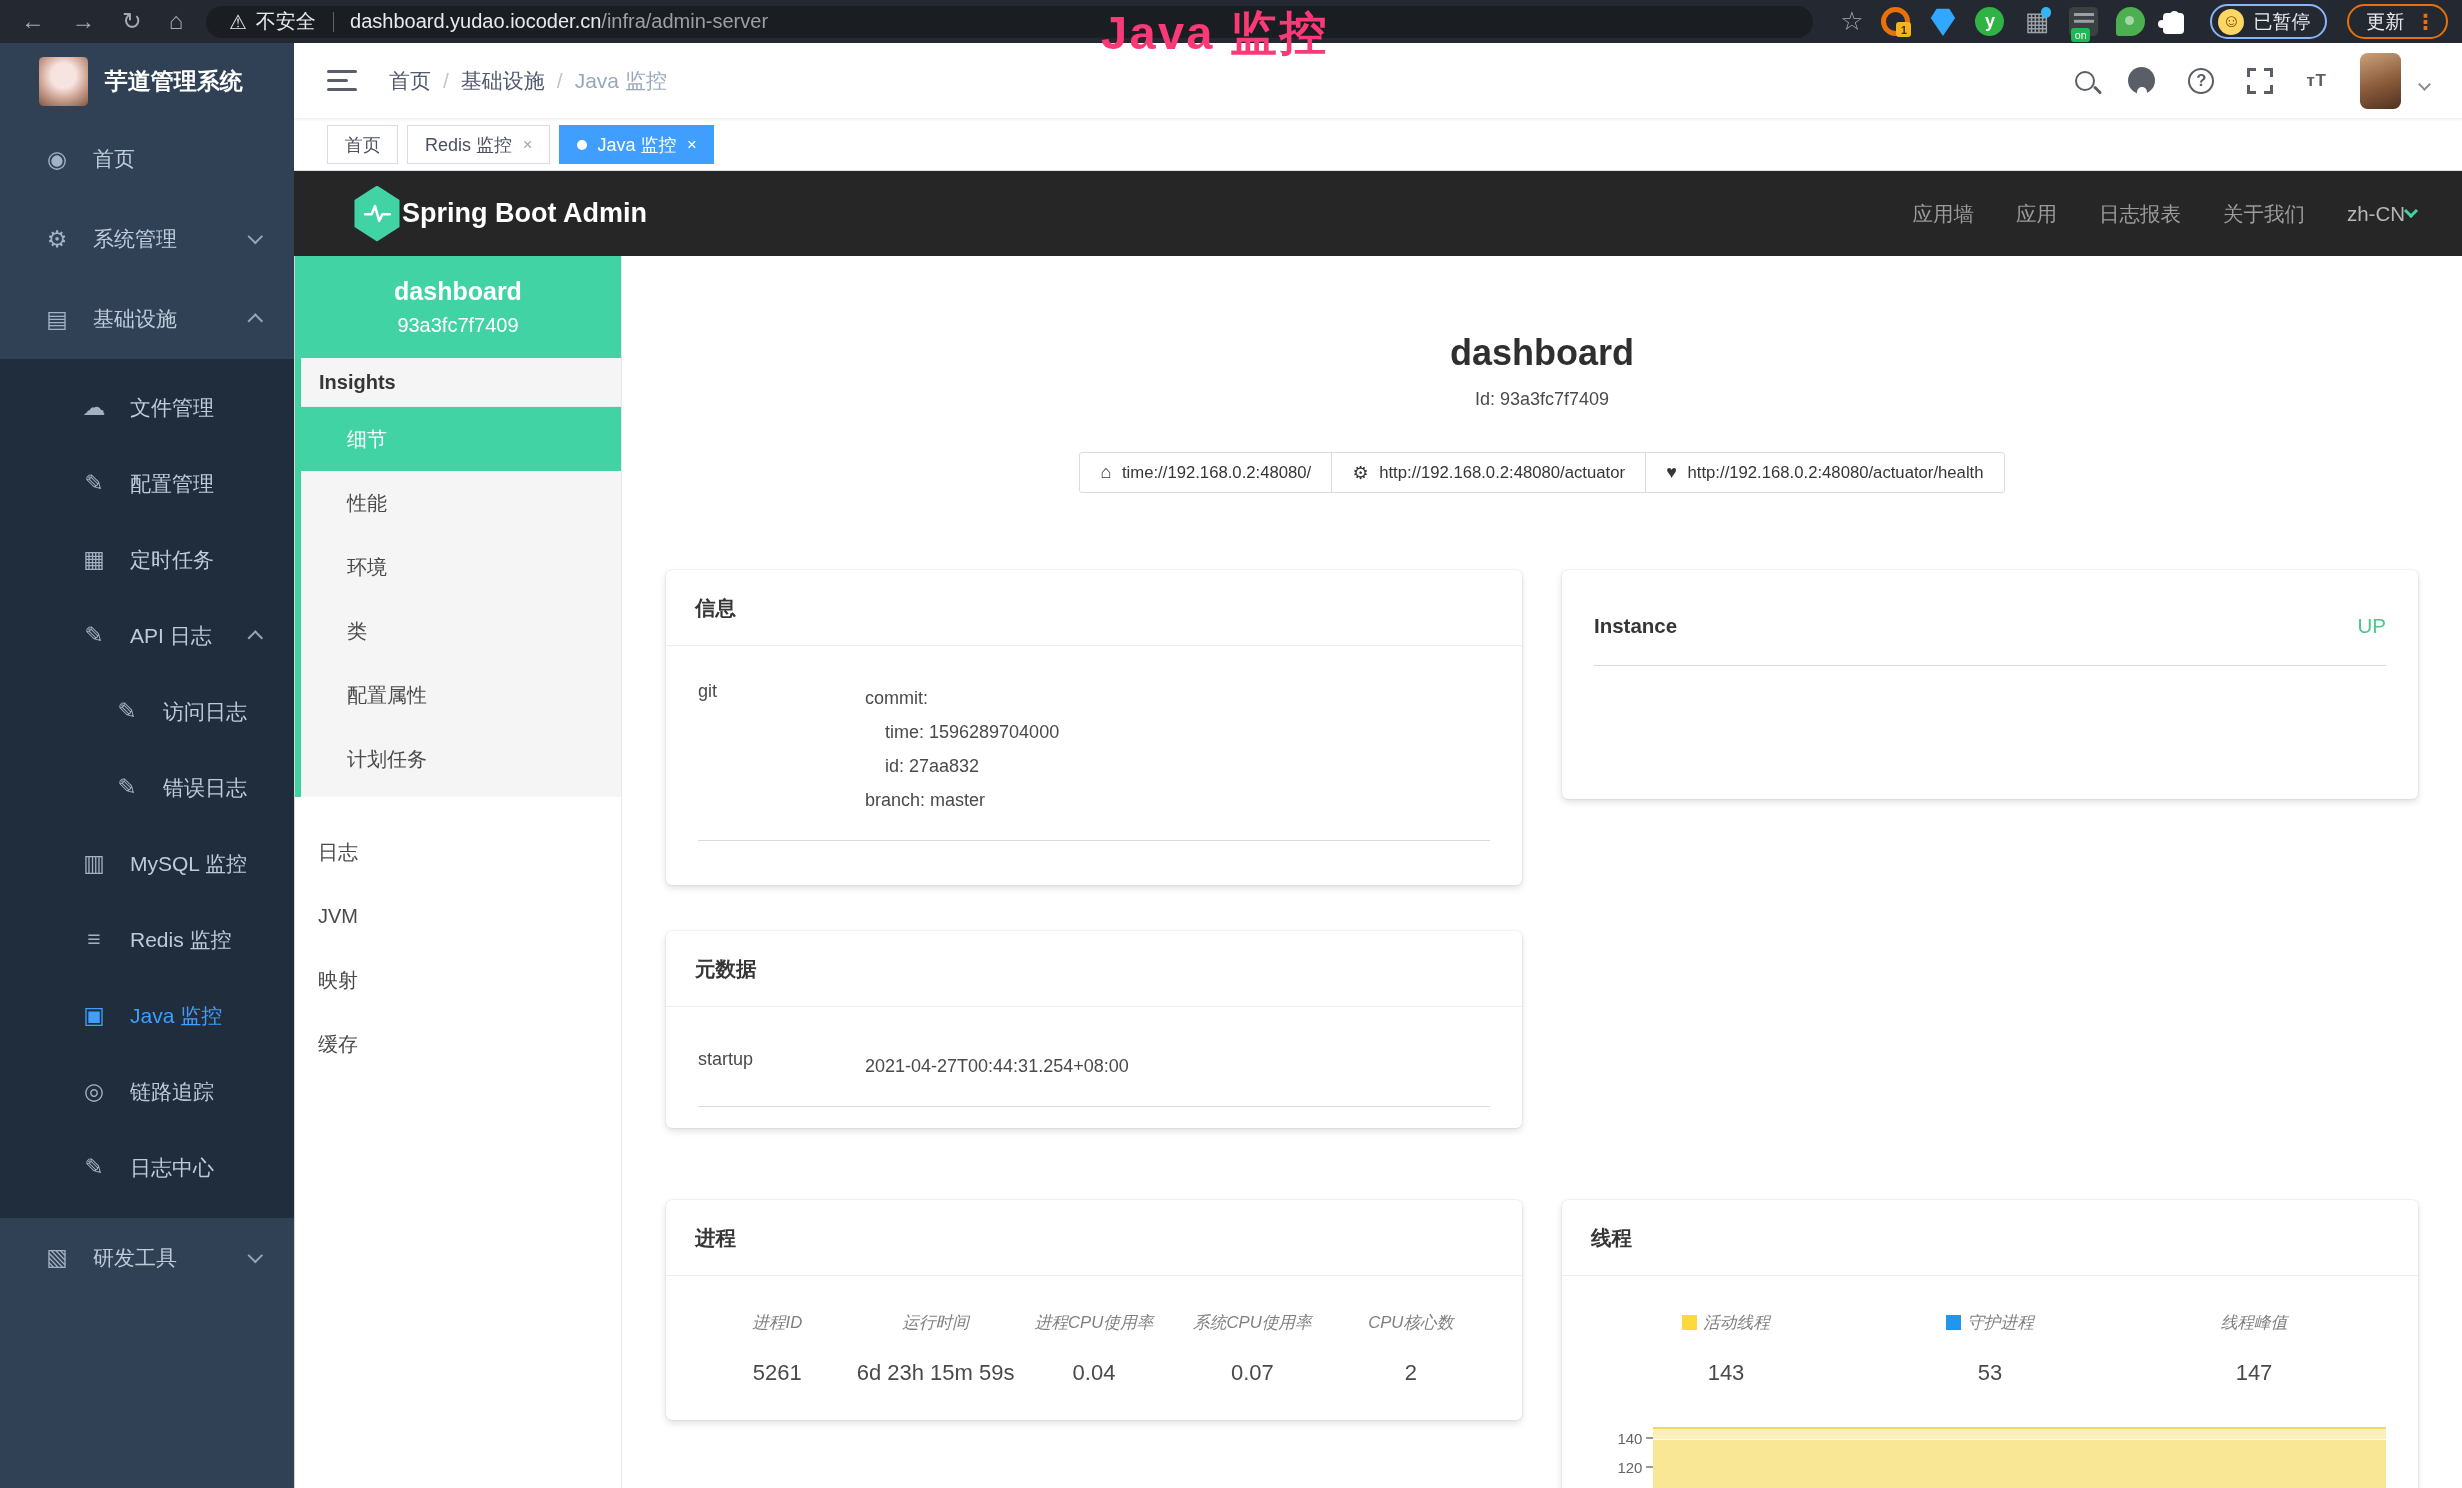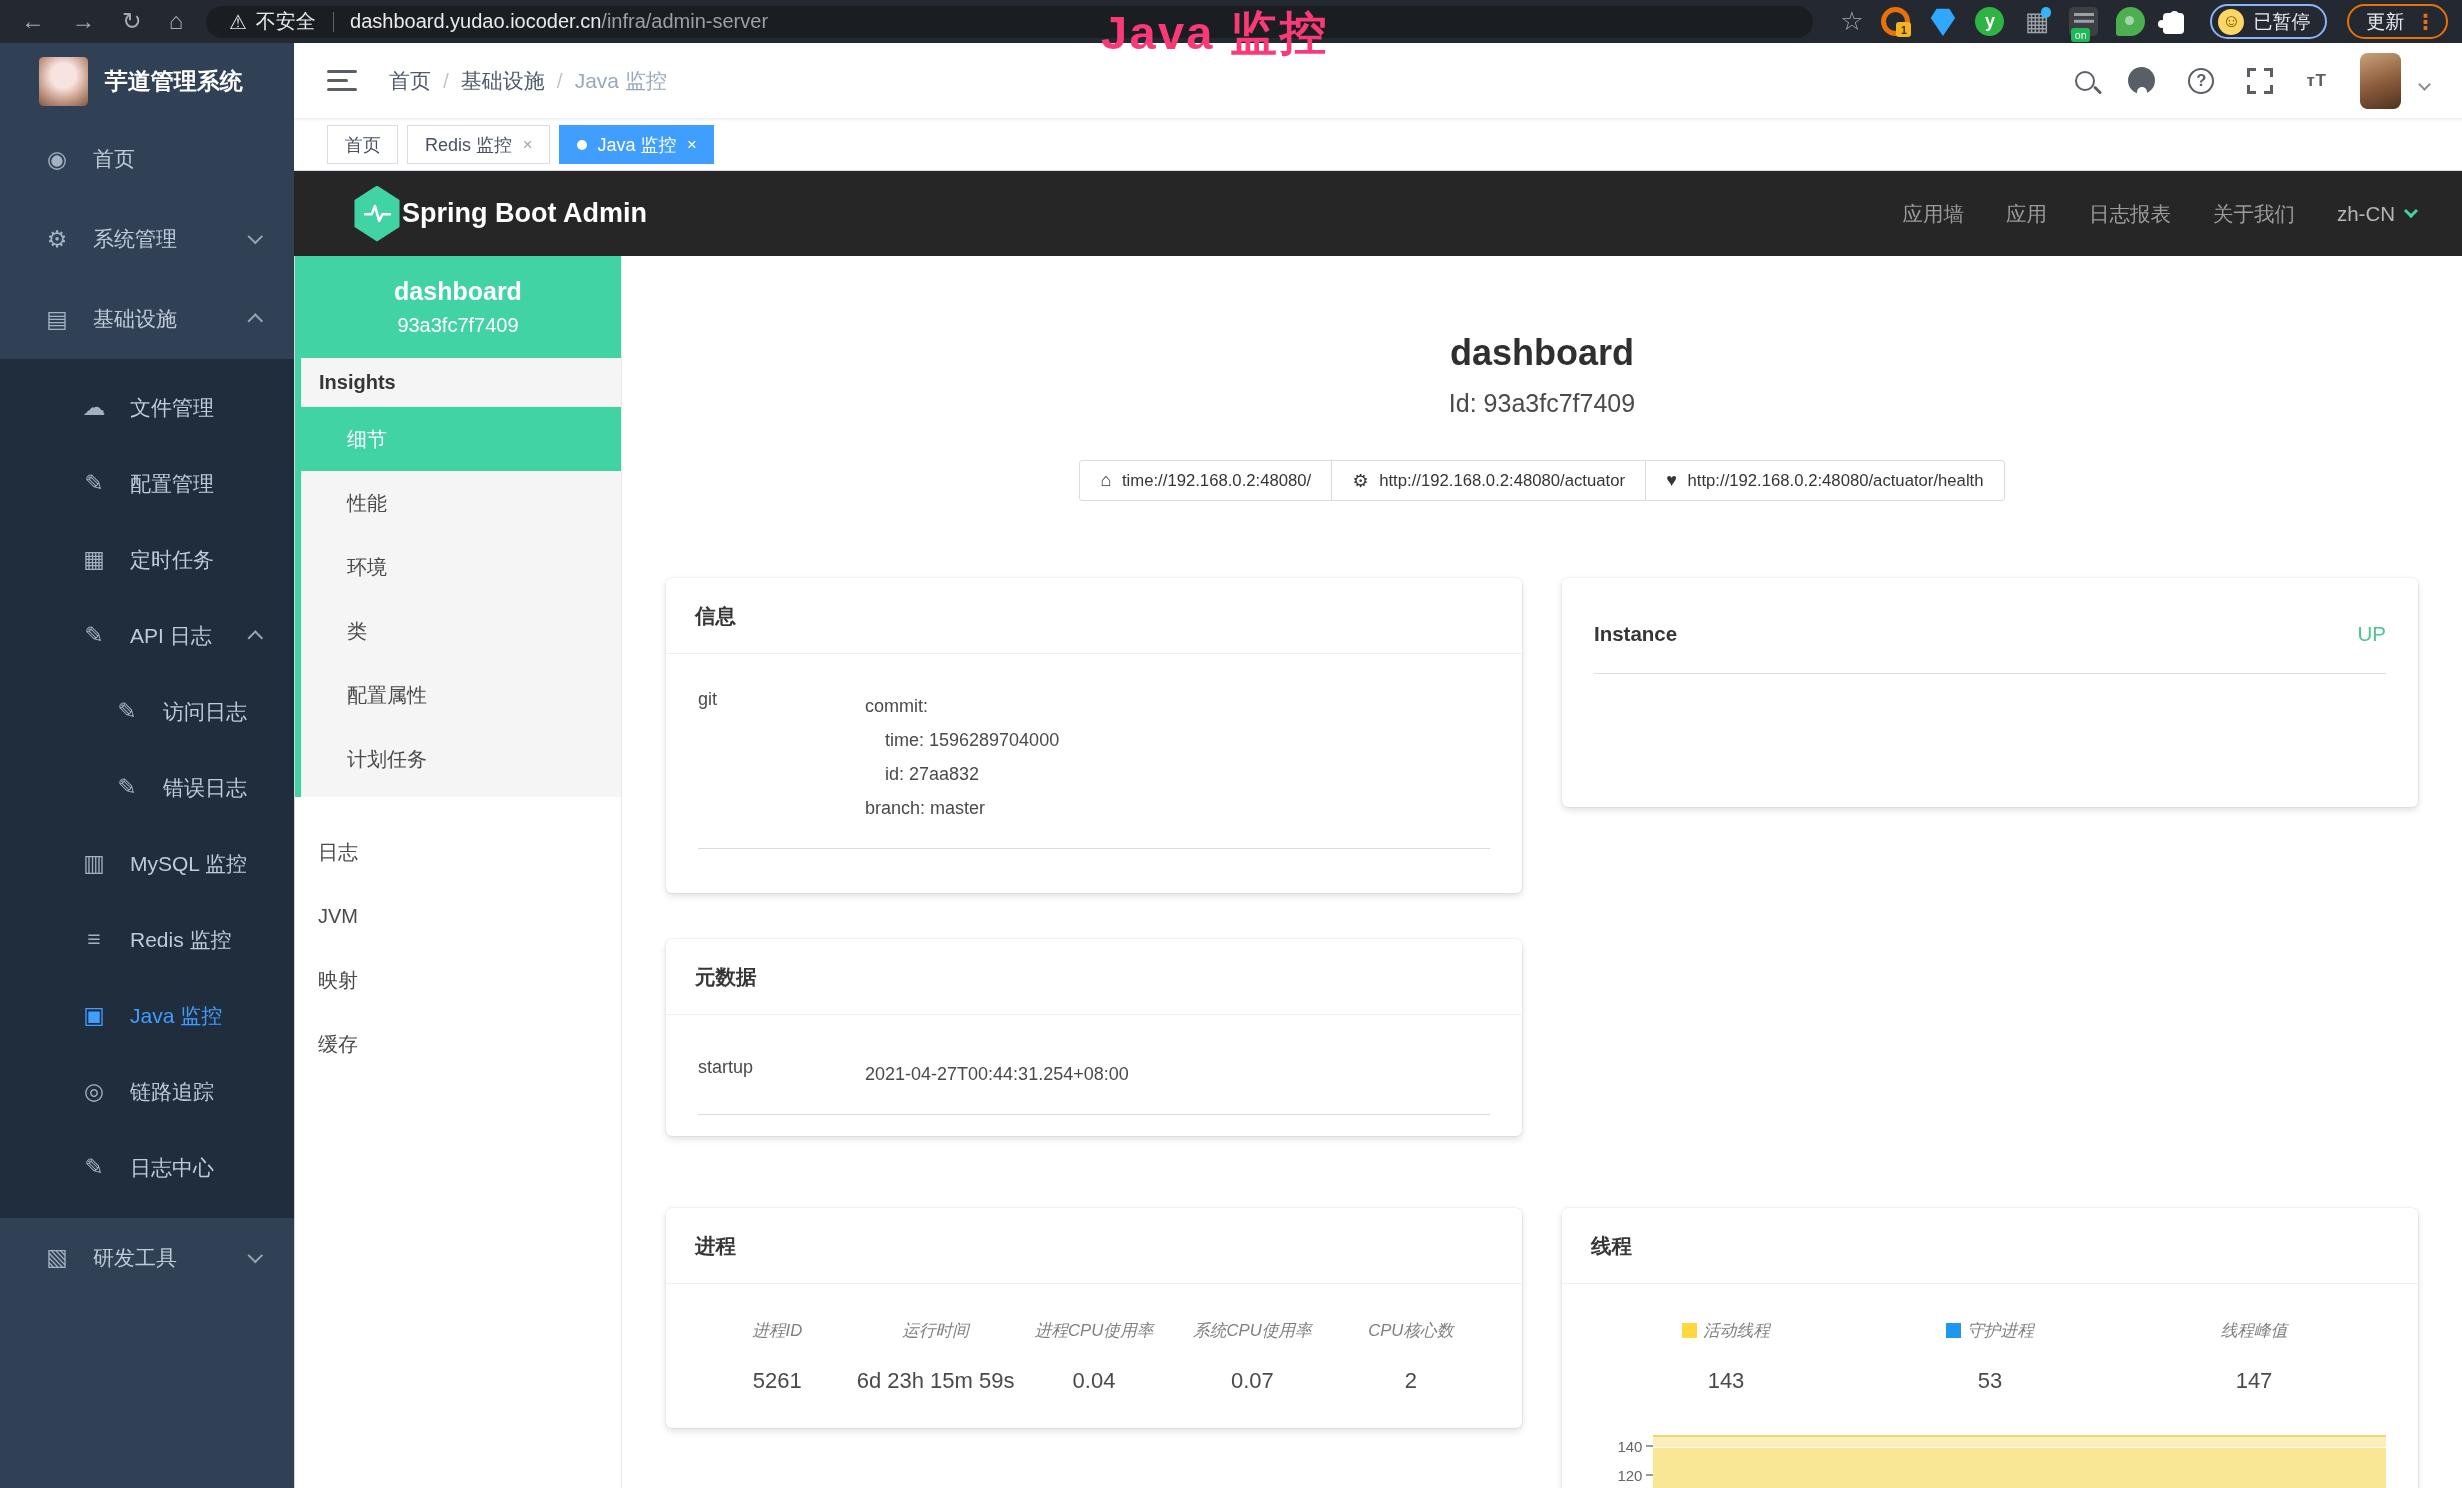--- a/index.html
+++ b/index.html
@@ -119,21 +119,21 @@
 
   
   .sba { flex:1; display:flex; flex-direction:column; min-height:0; }
   .sba-header { height:85px; background:#262626; display:flex; align-items:center;
     padding:0 46px 0 58px; flex-shrink:0; }
   .sba-logo { width:50px; height:56px; background:#42d3a5;
     clip-path:polygon(50% 0%,95% 26%,95% 74%,50% 100%,5% 74%,5% 26%);
     display:flex; align-items:center; justify-content:center; }
   .sba-brand { color:#fff; font-size:27px; font-weight:bold; }
   .sba-nav { margin-left:auto; display:flex; align-items:center; gap:42px; font-size:20.5px; color:#9b9b9b; }
-  .sba-locale { display:flex; align-items:center; gap:11px; color:#b5b5b5; cursor:pointer; }
+  .sba-locale { display:flex; align-items:center; gap:1px; color:#b5b5b5; cursor:pointer; }
   .chev-green { width:10px; height:10px; border-right:3px solid #42d3a5; border-bottom:3px solid #42d3a5;
     transform:rotate(45deg); margin-top:-4.6px; }
 
   .sba-body { flex:1; display:flex; min-height:0; }
   .sba-sidebar { width:328px; flex-shrink:0; background:#fff; border-right:0.8px solid #e8e8e8;
     border-left:0.8px solid #d5d5d5; }
   .sba-app-header { height:102px; background:#42d3a5; color:#fff; display:flex; flex-direction:column;
     align-items:center; justify-content:center; gap:7.6px; cursor:pointer; }
   .sba-app-name { font-size:25px; font-weight:bold; }
   .sba-app-id { font-size:20px; }
@@ -142,21 +142,21 @@
     font-size:20px; font-weight:bold; color:#363636; border-bottom:0.8px solid #ececec; }
   .sba-item { height:64px; display:flex; align-items:center; padding-left:46px; font-size:20px;
     color:#4a4a4a; cursor:pointer; }
   .sba-item.active { background:#42d3a5; color:#fff; }
   .sba-root { margin-top:23px; }
   .sba-root .sba-item { padding-left:23px; }
 
   .sba-main { flex:1; min-width:0; background:#fff; padding:0 44px; overflow:hidden; }
   .hero { text-align:center; padding-top:76px; }
   .hero-title { font-size:36px; font-weight:bold; color:#2f2f2f; }
-  .hero-id { margin-top:15px; font-size:25px; color:#4a4a4a; }
+  .hero-id { margin-top:15px; font-size:18px; color:#4a4a4a; }
   .btn-group { margin-top:42px; display:inline-flex; }
   .url-btn { height:41px; display:flex; align-items:center; gap:10.6px; padding:0 20px;
     border:0.8px solid #dbdbdb; background:#fff; color:#363636; font-size:16.7px; margin-left:-0.8px; cursor:pointer; }
   .url-btn:first-child { border-radius:3px 0 0 3px; margin-left:0; }
   .url-btn:last-child { border-radius:0 3px 3px 0; }
   .url-btn .bi { font-size:18px; }
 
   .cards-row { display:flex; gap:40px; align-items:flex-start; }
   .row1 { margin-top:77px; }
   .row2 { margin-top:46px; }

